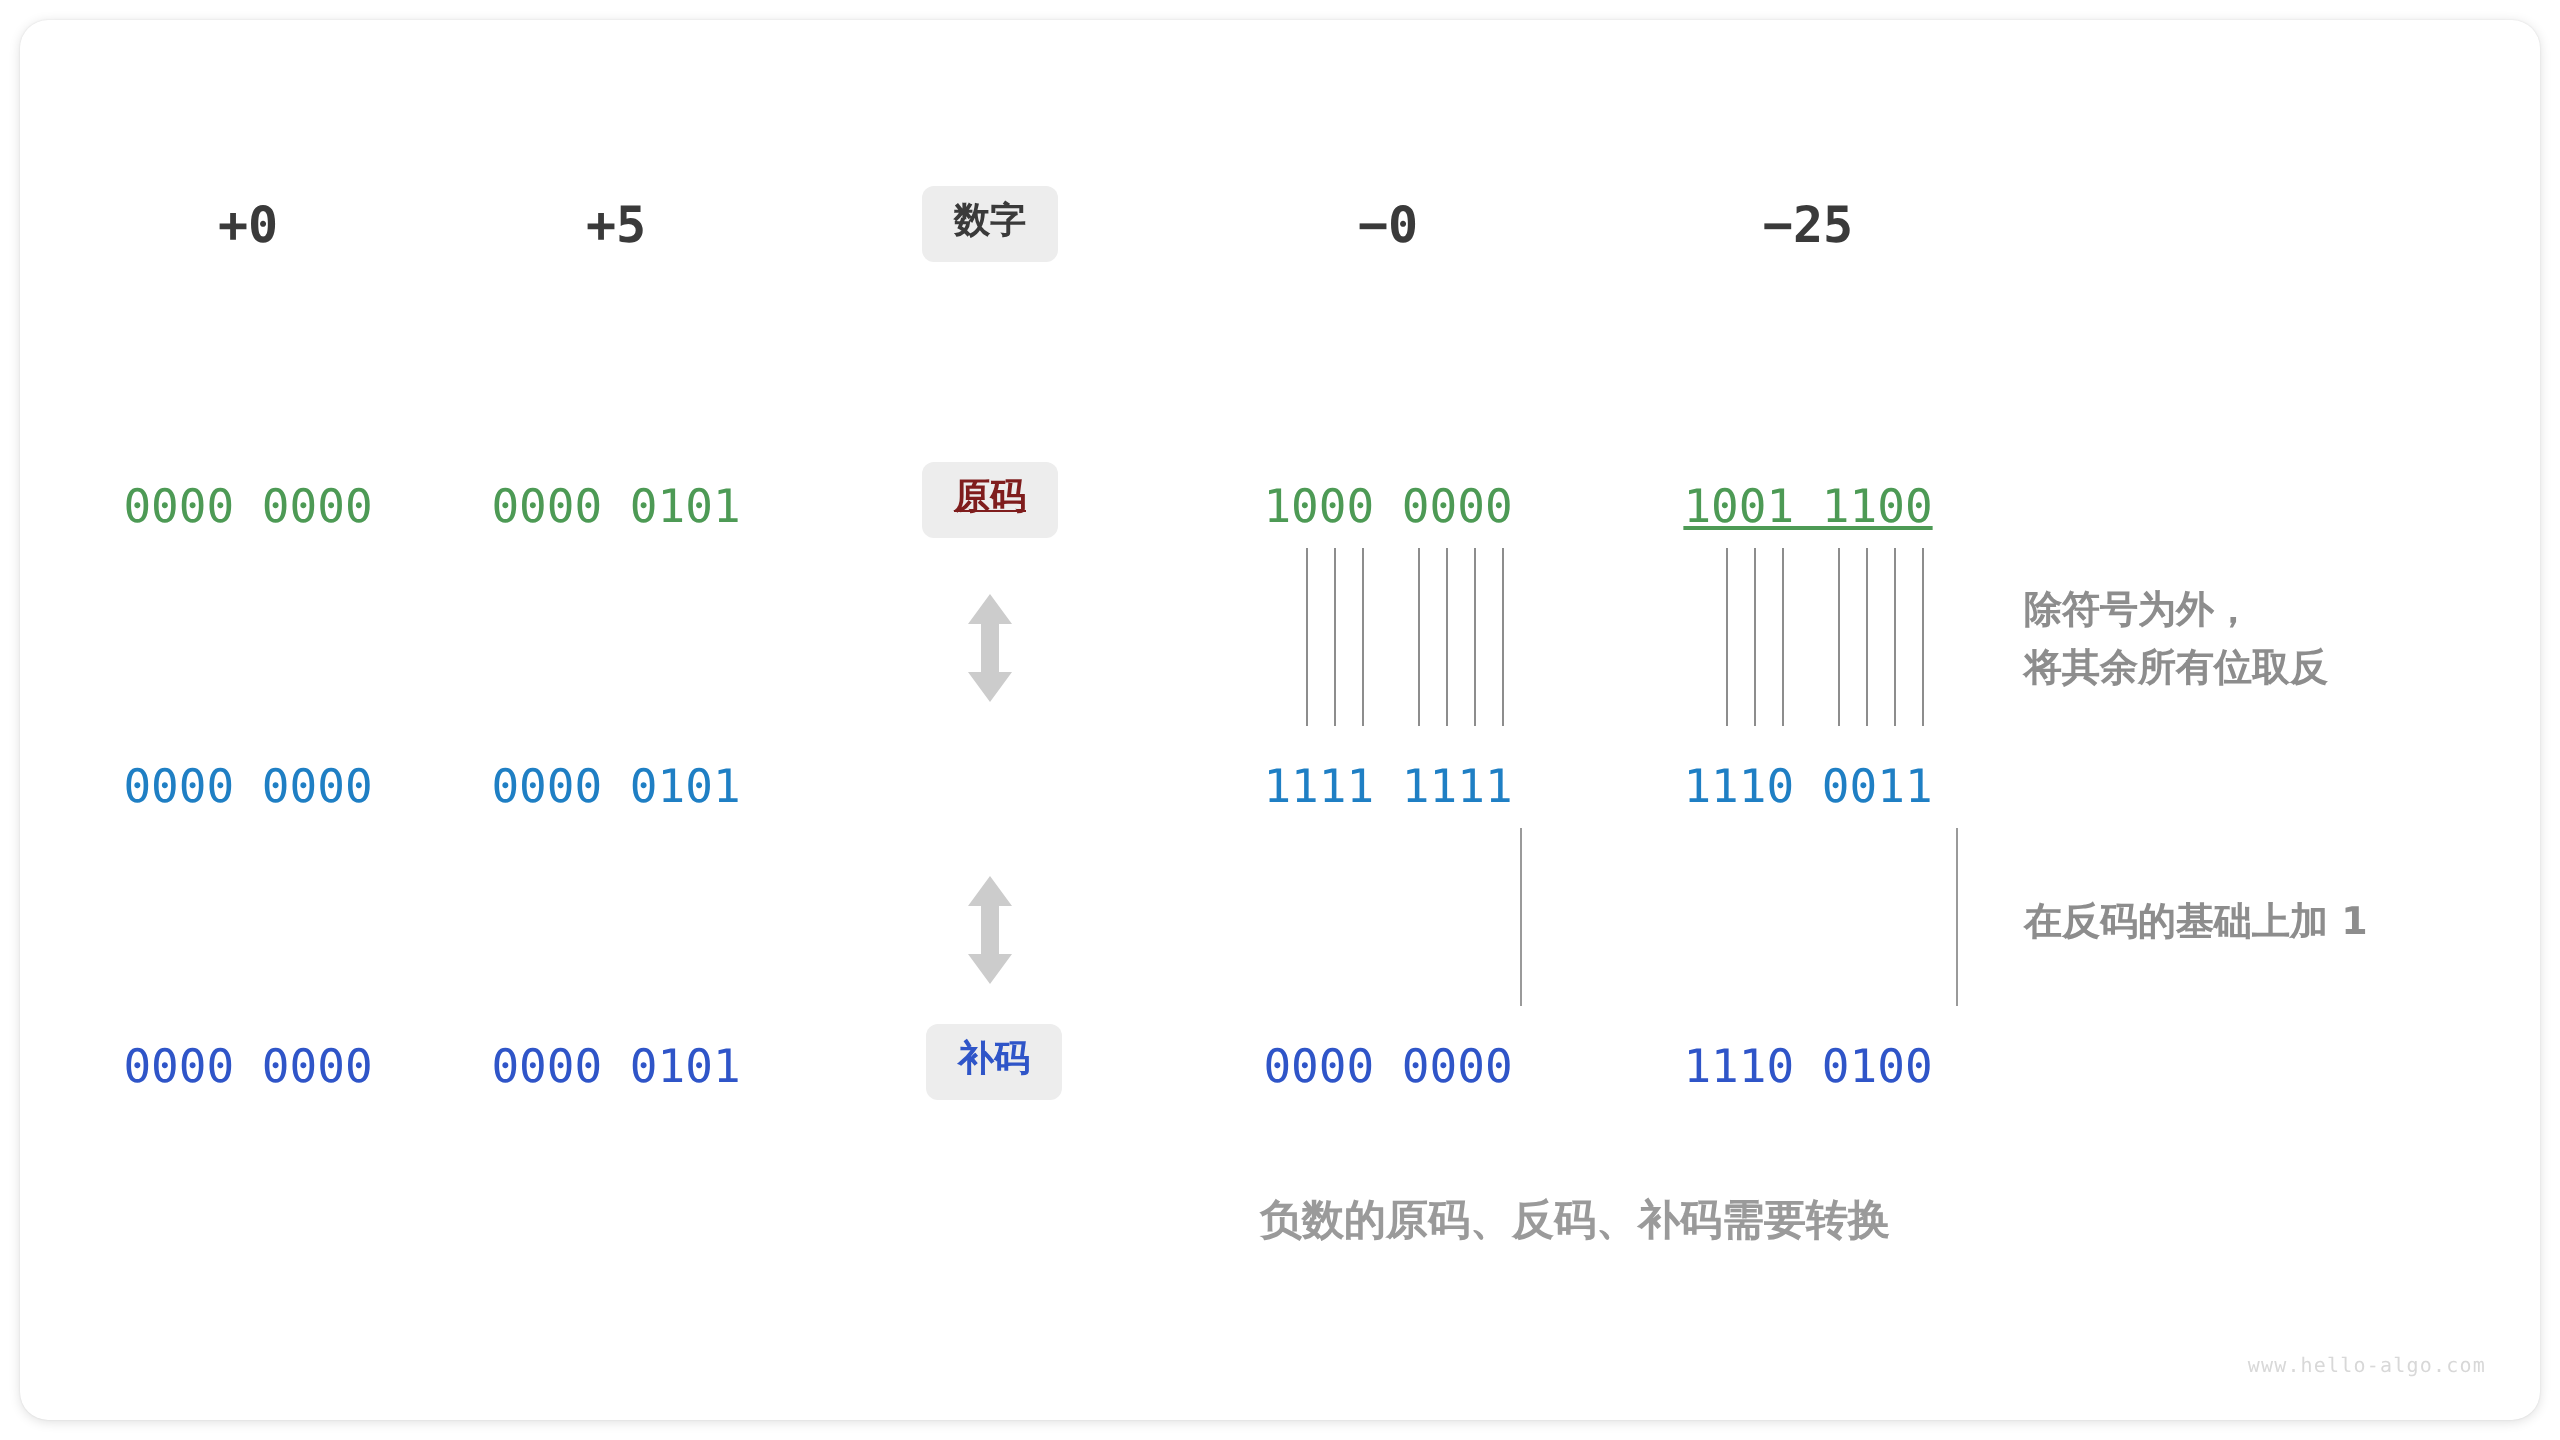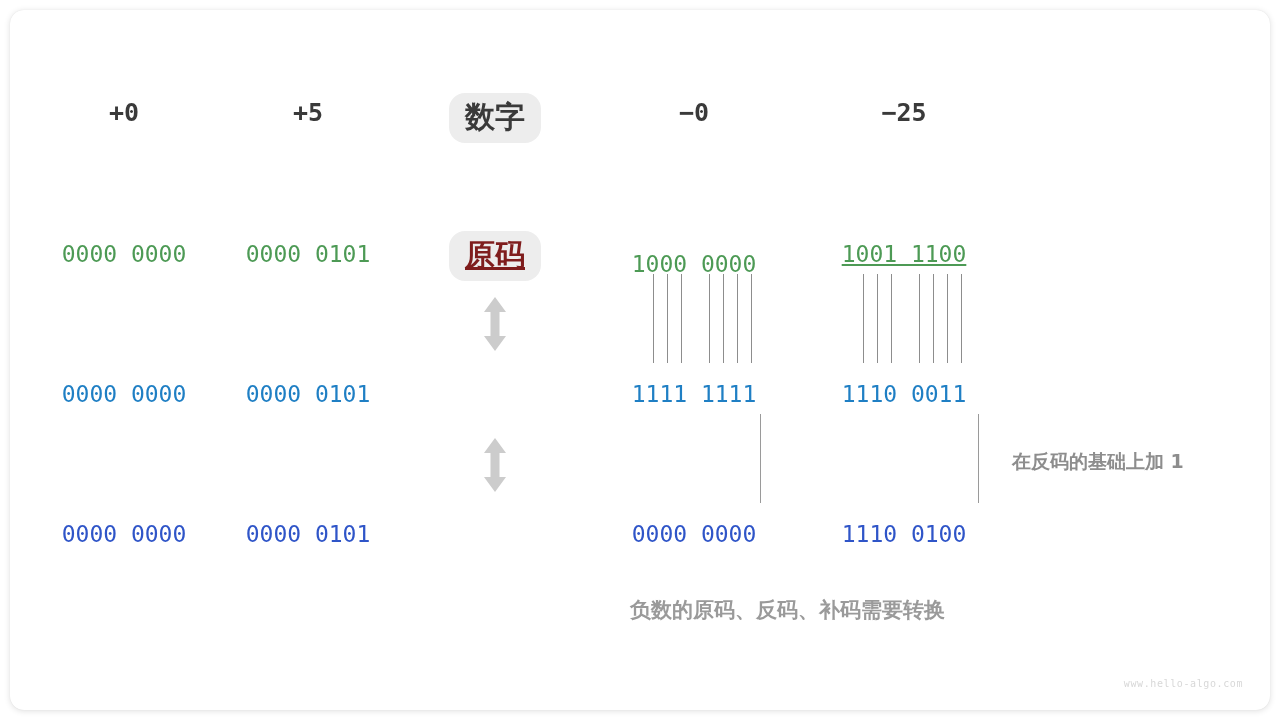--- a/index.html
+++ b/index.html
@@ -60,24 +60,24 @@
   }
   .c-green  { color: #4d9a55; }
   .c-blue   { color: #1f7fc4; }
   .c-indigo { color: #2f55c8; }
 
   
   .badge {
     position: absolute;
     transform: translateX(-50%);
     background: #ededed;
-    border-radius: 16px;
+    border-radius: 6px;
     padding: 9px 16px 11px 16px;
     font-family: "DejaVu Sans", sans-serif;
-    font-size: 30px;
+    font-size: 18px;
     font-weight: bold;
     line-height: 1;
     text-align: center;
   }
   .badge.b-dark   { color: #3a3a3a; }
   .badge.b-green  { color: #7f1d1d; text-decoration: underline; }
   .badge.b-blue   { color: #1f7fc4; }
   .badge.b-indigo { color: #2f55c8; }
 
   
@@ -130,21 +130,21 @@
 
     <div class="cell num" style="left:114px; top:88px;">+0</div>
     <div class="cell num" style="left:298px; top:88px;">+5</div>
     <div class="cell num" style="left:684px; top:88px;">−0</div>
     <div class="cell num" style="left:894px; top:88px;">−25</div>
 
     <div class="badge b-dark" style="left:485px; top:83px;">数字</div>
 
     <div class="cell bits c-green" style="left:114px; top:231px;">0000 0000</div>
     <div class="cell bits c-green" style="left:298px; top:231px;">0000 0101</div>
-    <div class="cell bits c-green" style="left:684px; top:231px;margin-top:10px;">1000 0000</div>
+    <div class="cell bits c-green" style="left:684px; top:231px;">1000 0000</div>
     <div class="cell bits c-green" style="left:894px; top:231px;text-decoration:underline;">1001 1100</div>
 
     <div class="badge b-green" style="left:485px; top:221px;">原码</div>
 
     <div class="vline" style="left:643px;  top:264px; height:89px;"></div>
     <div class="vline" style="left:657px;  top:264px; height:89px;"></div>
     <div class="vline" style="left:671px;  top:264px; height:89px;"></div>
     <div class="vline" style="left:699px;  top:264px; height:89px;"></div>
     <div class="vline" style="left:713px;  top:264px; height:89px;"></div>
     <div class="vline" style="left:727px;  top:264px; height:89px;"></div>
@@ -157,20 +157,22 @@
     <div class="vline" style="left:923px;  top:264px; height:89px;"></div>
     <div class="vline" style="left:937px;  top:264px; height:89px;"></div>
     <div class="vline" style="left:951px;  top:264px; height:89px;"></div>
 
     <div class="dblarrow" style="left:485px; top:285px;">
       <svg width="30" height="58" viewBox="0 0 30 58" aria-hidden="true">
         <path d="M15 2 L26 17 L19.5 17 L19.5 41 L26 41 L15 56 L4 41 L10.5 41 L10.5 17 L4 17 Z" fill="#cccccc"></path>
       </svg>
     </div>
 
+    <div class="note" style="left:1002px; top:281px;">除符号为外，
+将其余所有位取反</div>
 
     <div class="cell bits c-blue" style="left:114px; top:371px;">0000 0000</div>
     <div class="cell bits c-blue" style="left:298px; top:371px;">0000 0101</div>
     <div class="cell bits c-blue" style="left:684px; top:371px;">1111 1111</div>
     <div class="cell bits c-blue" style="left:894px; top:371px;">1110 0011</div>
 
 
     <div class="vline single" style="left:750px; top:404px; height:89px;"></div>
     <div class="vline single" style="left:968px; top:404px; height:89px;"></div>
 
@@ -180,19 +182,20 @@
       </svg>
     </div>
 
     <div class="note" style="left:1002px; top:437px;">在反码的基础上加  1</div>
 
     <div class="cell bits c-indigo" style="left:114px; top:511px;">0000 0000</div>
     <div class="cell bits c-indigo" style="left:298px; top:511px;">0000 0101</div>
     <div class="cell bits c-indigo" style="left:684px; top:511px;">0000 0000</div>
     <div class="cell bits c-indigo" style="left:894px; top:511px;">1110 0100</div>
 
+    <div class="badge b-indigo" style="left:487px; top:502px;">补码</div>
 
     <div class="caption" style="left:620px; top:586px;">负数的原码、反码、补码需要转换</div>
 
     <div class="watermark" style="top:668px;">www.hello-algo.com</div>
 
   </div>
 </div>
 
 </body></html>

